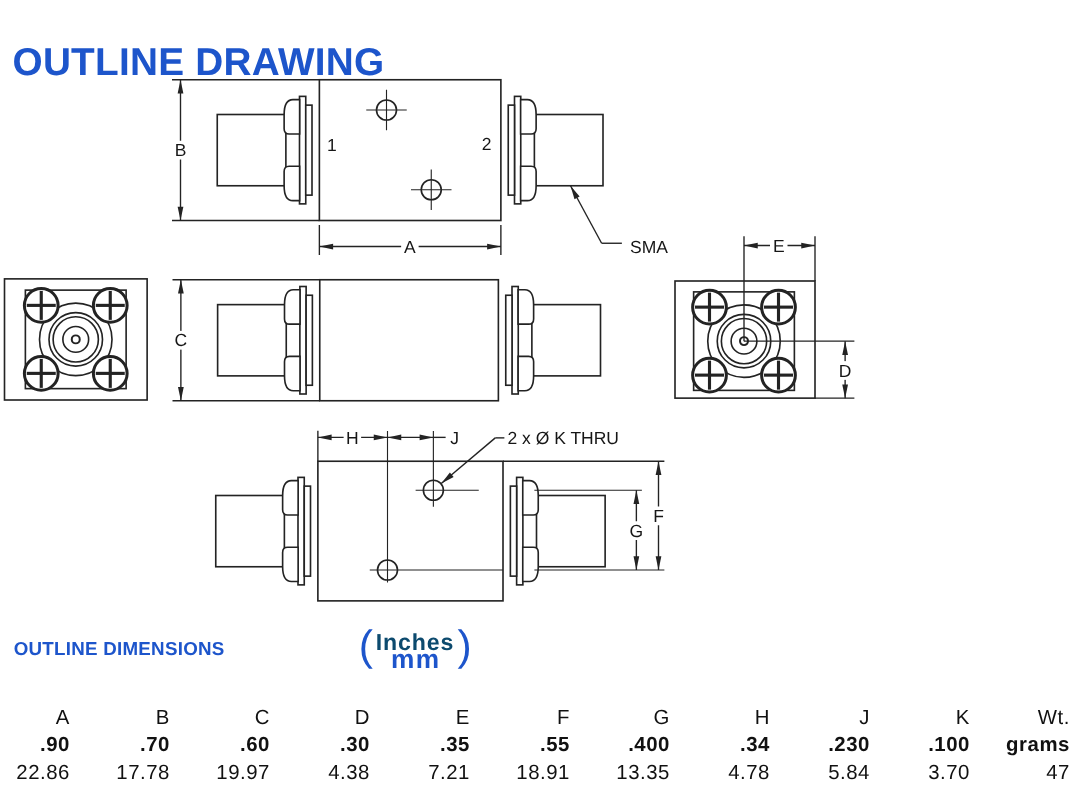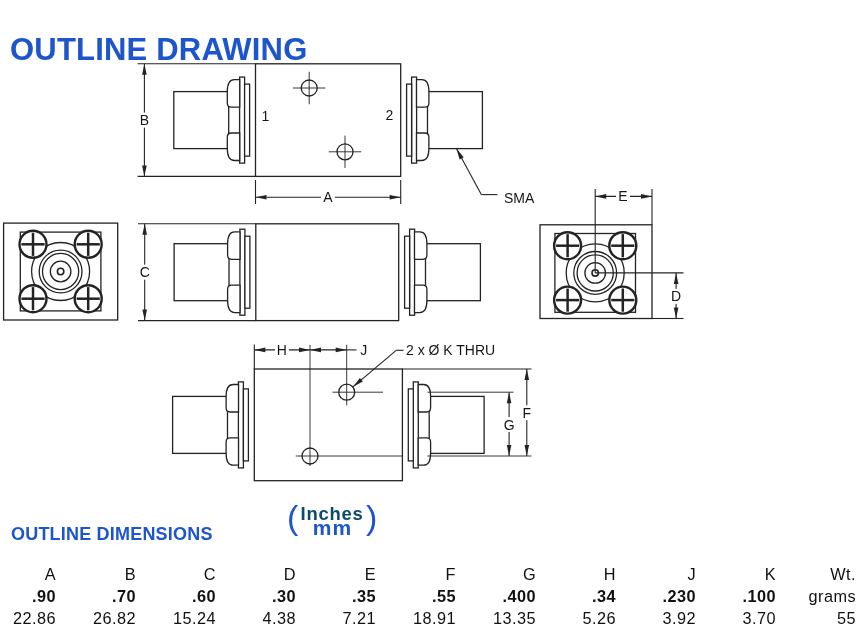--- a/index.html
+++ b/index.html
@@ -9,22 +9,22 @@
   }
   .main-title {
     position:absolute; left:10px; top:11.5px;
     font-size:31px; font-weight:bold; color:#1d55cb; letter-spacing:0.2px;
     white-space:nowrap;
     margin-top:20px;
   }
   #drawing-title { top:11.5px; }
   .dims-title-row { position:absolute; left:11px; top:506px; height:40px; }
   .dims-title-main {
-    position:absolute; left:0; top:18px;
-    font-size:18px; font-weight:bold; color:#1d55cb; letter-spacing:0.2px; white-space:nowrap;
+    position:absolute; left:0; top:5px;
+    font-size:15px; font-weight:bold; color:#1d55cb; letter-spacing:0.2px; white-space:nowrap;
   }
   .paren { position:absolute; top:-6.5px; font-size:34px; font-weight:normal; color:#1d55cb; line-height:1; }
   .paren-open { left:276px; }
   .paren-close { left:355px; }
   .units-top {
     position:absolute; left:286px; top:0px; width:70px; text-align:center;
     font-size:18.5px; font-weight:bold; color:#0c4a6e; white-space:nowrap; letter-spacing:0.7px; line-height:15px;
   }
   .units-bottom {
     position:absolute; left:286px; top:12.5px; width:70px; text-align:center;
@@ -34,21 +34,21 @@
   .figure-svg line, .figure-svg rect, .figure-svg circle, .figure-svg path { stroke:#232323; }
   .figure-svg text {
     fill:#161616; font-family:"Liberation Sans", sans-serif;
   }
   .dims-table { position:absolute; left:0; top:0; width:868px; height:0; }
   .dim-col {
     position:absolute; top:562.5px; width:72px; text-align:right;
     font-size:16.3px; color:#111; line-height:22.4px; letter-spacing:0.45px;
   }
   .dim-in { font-weight:bold; }
-  .dim-in.unit-word { font-weight:normal; }
+  .dim-in.unit-word { font-weight:bold; }
 </style>
 </head>
 <body>
 
 <div class="page">
 
   <div class="main-title" id="drawing-title">OUTLINE DRAWING</div>
 
   <svg class="figure-svg" width="868" height="635" viewBox="0 0 868 635" fill="none">
 <g>
@@ -271,26 +271,26 @@
 
   <div class="dims-table">
 <div class="dim-col" style="left:-16px">
         <div class="dim-h">A</div>
         <div class="dim-in">.90</div>
         <div class="dim-mm">22.86</div>
       </div>
 <div class="dim-col" style="left:64px">
         <div class="dim-h">B</div>
         <div class="dim-in">.70</div>
-        <div class="dim-mm">26.82</div>
+        <div class="dim-mm">17.78</div>
       </div>
 <div class="dim-col" style="left:144px">
         <div class="dim-h">C</div>
         <div class="dim-in">.60</div>
-        <div class="dim-mm">15.24</div>
+        <div class="dim-mm">19.97</div>
       </div>
 <div class="dim-col" style="left:224px">
         <div class="dim-h">D</div>
         <div class="dim-in">.30</div>
         <div class="dim-mm">4.38</div>
       </div>
 <div class="dim-col" style="left:304px">
         <div class="dim-h">E</div>
         <div class="dim-in">.35</div>
         <div class="dim-mm">7.21</div>
@@ -301,32 +301,32 @@
         <div class="dim-mm">18.91</div>
       </div>
 <div class="dim-col" style="left:464px">
         <div class="dim-h">G</div>
         <div class="dim-in">.400</div>
         <div class="dim-mm">13.35</div>
       </div>
 <div class="dim-col" style="left:544px">
         <div class="dim-h">H</div>
         <div class="dim-in">.34</div>
-        <div class="dim-mm">5.26</div>
+        <div class="dim-mm">4.78</div>
       </div>
 <div class="dim-col" style="left:624px">
         <div class="dim-h">J</div>
         <div class="dim-in">.230</div>
-        <div class="dim-mm">3.92</div>
+        <div class="dim-mm">5.84</div>
       </div>
 <div class="dim-col" style="left:704px">
         <div class="dim-h">K</div>
         <div class="dim-in">.100</div>
         <div class="dim-mm">3.70</div>
       </div>
 <div class="dim-col" style="left:784px">
         <div class="dim-h">Wt.</div>
         <div class="dim-in unit-word">grams</div>
-        <div class="dim-mm">55</div>
+        <div class="dim-mm">47</div>
       </div>
   </div>
 
 </div>
 
 </body></html>

